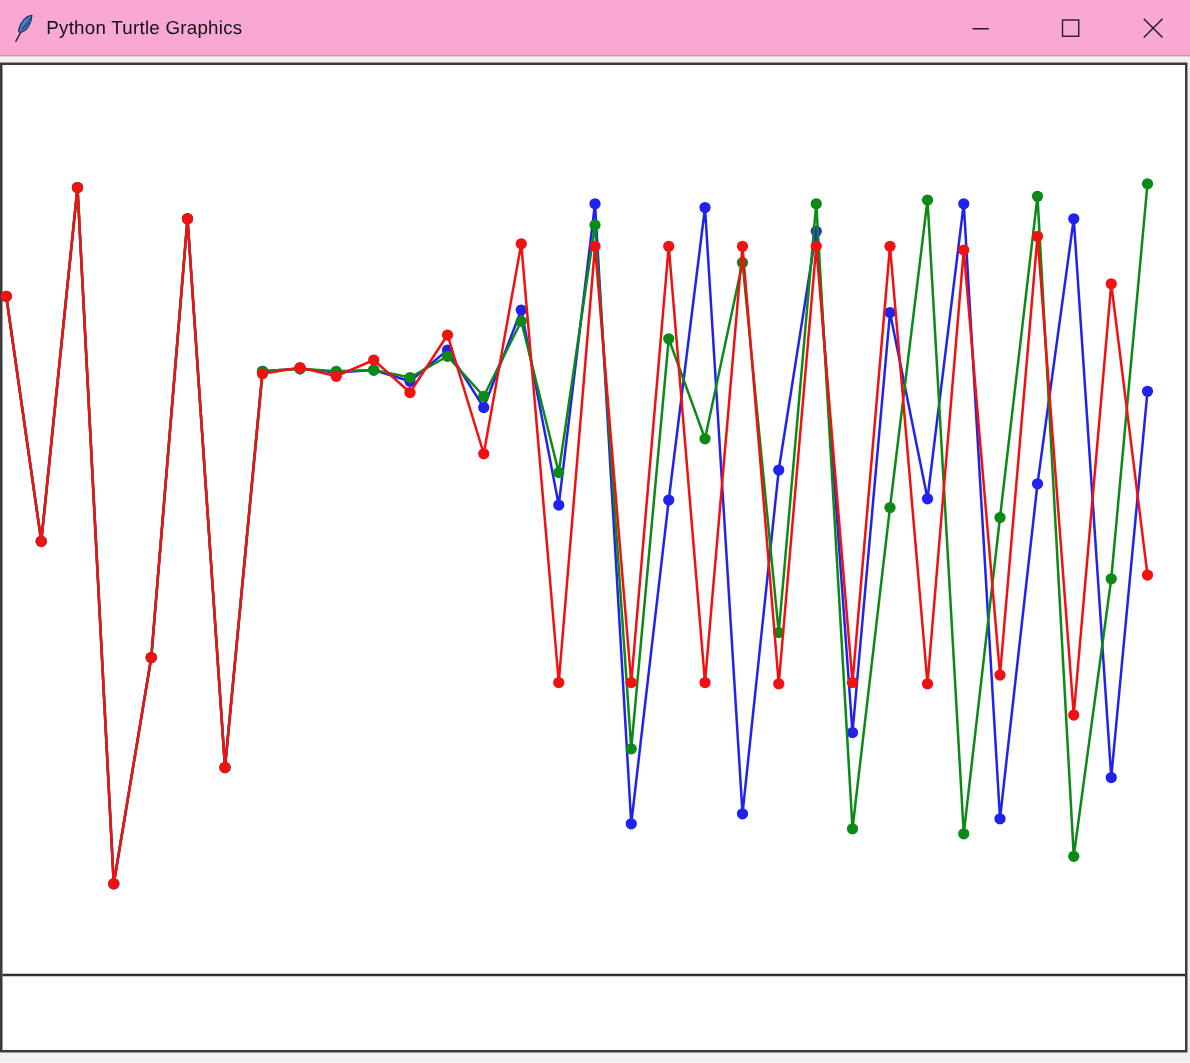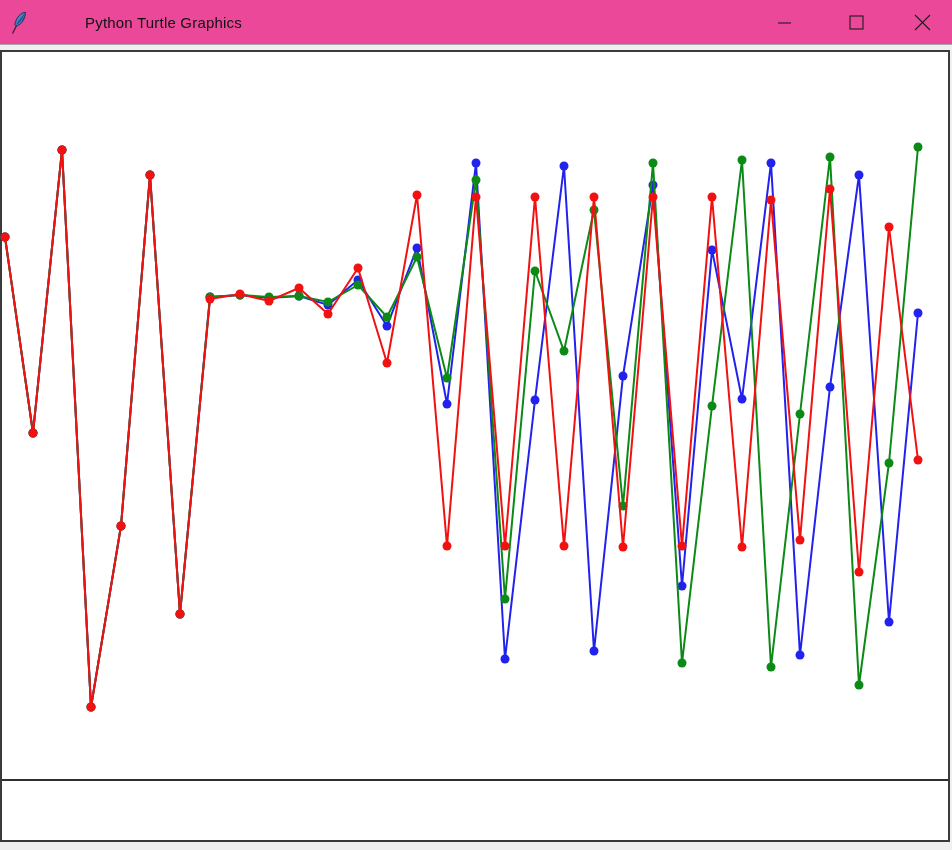--- a/index.html
+++ b/index.html
@@ -34,21 +34,21 @@
     background:#ffffff;border:2px solid #3a3a3a;
   }
   .chart-svg{
     position:absolute;left:0;top:0;width:952px;height:850px;
     pointer-events:none;
   }
 </style>
 </head>
 <body style="background: rgb(240, 240, 240);">
 
-<div class="titlebar" style="background: #ec4899; gap: 48px;">
+<div class="titlebar" style="background: #f9a8d4;">
   <svg class="app-icon" viewBox="0 0 24 30" aria-hidden="true">
     <path d="M4.2 27.5 L9.5 17.5" stroke="#1c1c1c" stroke-width="1.3" fill="none"></path>
     <path d="M19.8 2.2 C14.2 2.6 8.9 8.2 7.2 15.8 C6.8 17.8 7.8 18.9 9.8 18.3 C15.4 16.6 19.4 9.6 19.8 2.2 Z" fill="#4a7fc4" stroke="#17355e" stroke-width="1.2"></path>
     <path d="M18.6 4.5 L9.4 16.6 M18 8.5 L11 15.2" stroke="#17355e" stroke-width="0.9" fill="none"></path>
   </svg>
   <span class="window-title" style="color: rgb(17, 17, 17);">Python Turtle Graphics</span>
 
   <div class="controls">
     <button class="ctl-btn ctl-min">
       <svg width="15" height="15" viewBox="0 0 15 15">

